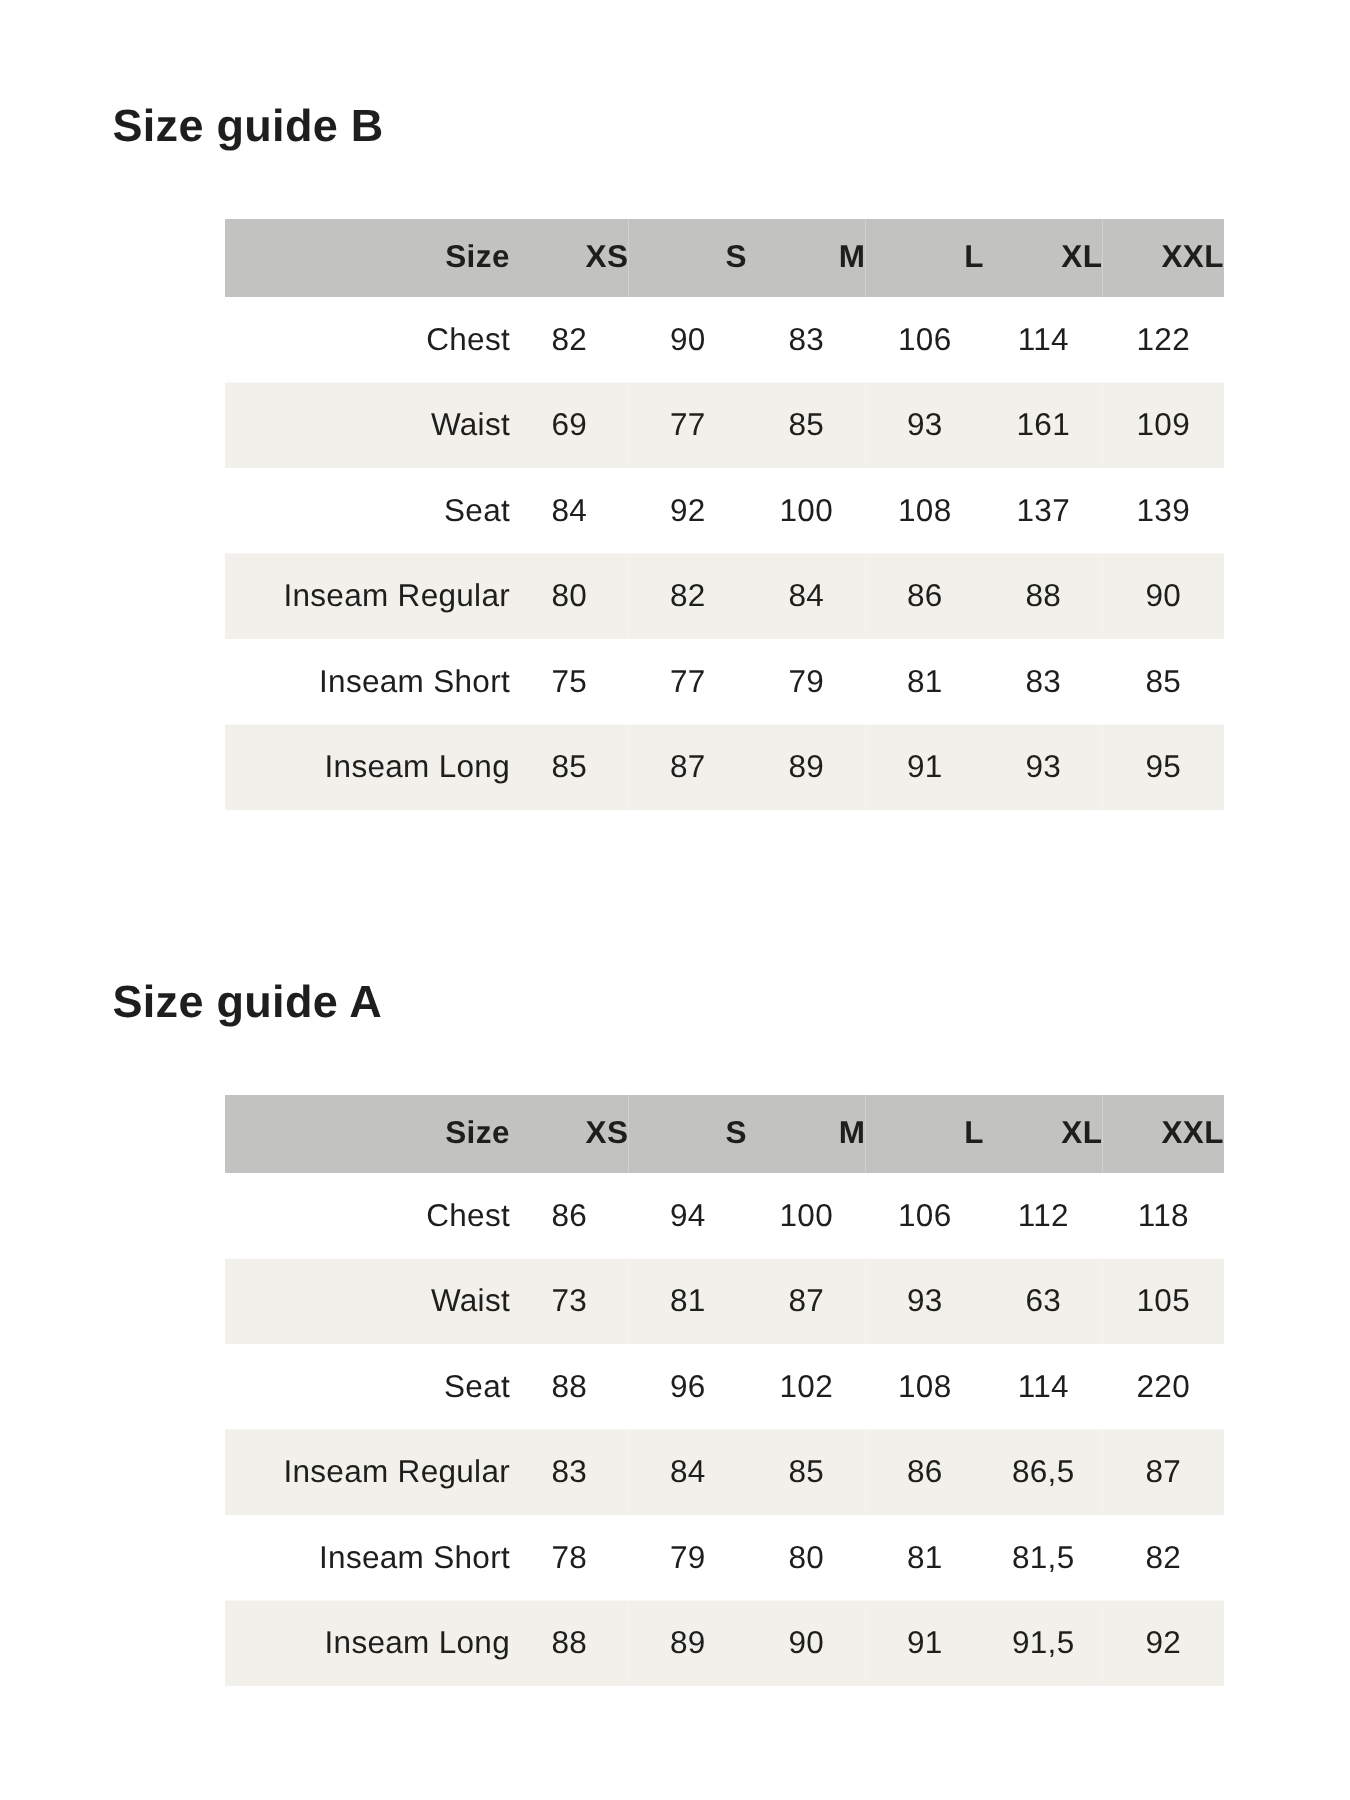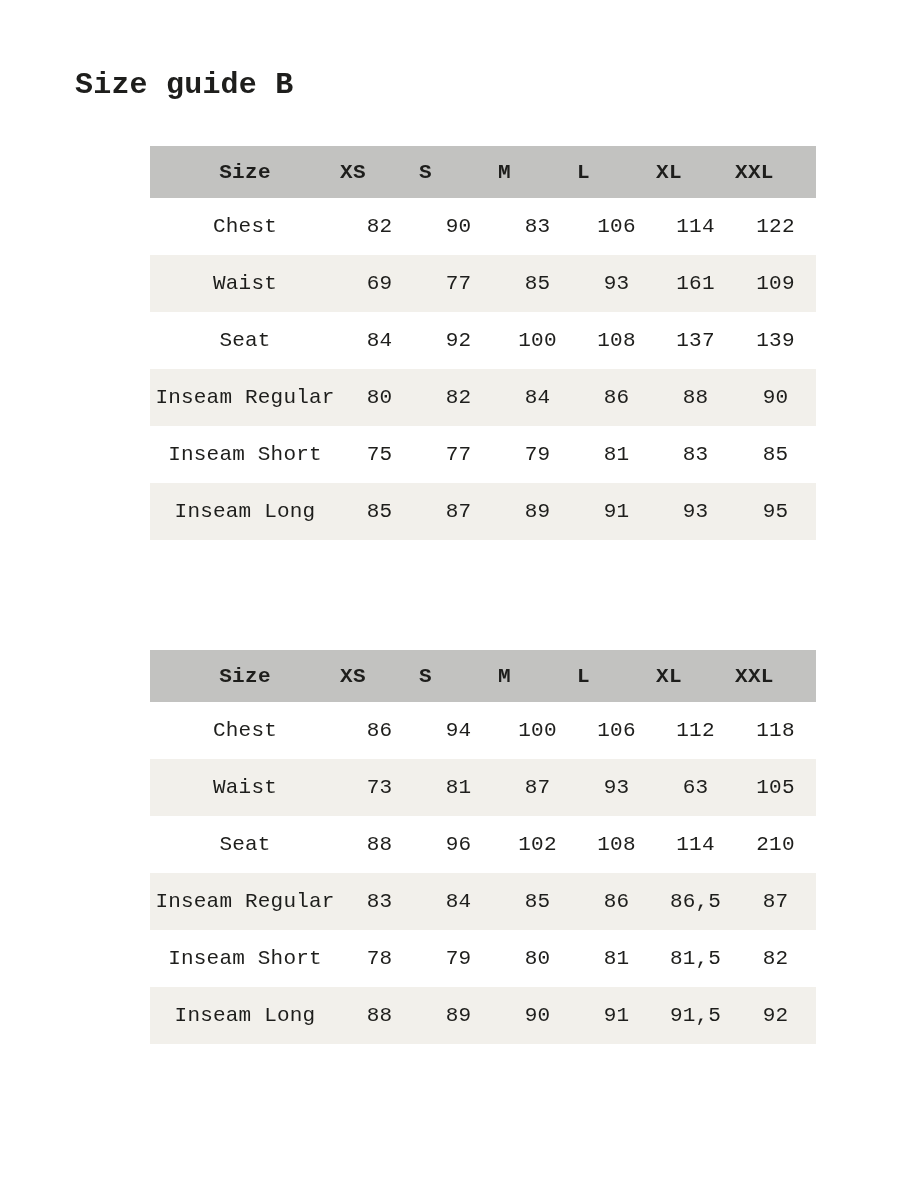--- a/index.html
+++ b/index.html
@@ -10,21 +10,21 @@
     overflow: hidden;
     font-family: "Liberation Sans", "DejaVu Sans", sans-serif;
     color: #1e1e1c;
   }
   .page {
     width: 900px;
     height: 1200px;
     padding-top: 66px;
     position: relative;
   }
-  .section { width: 900px; font-family: Liberation Mono, monospace; }
+  .section { width: 900px; }
   .section + .section { margin-top: 110px; }
   .section-title {
     margin-left: 75px;
     font-size: 30px;
     line-height: 38px;
     font-weight: 600;
     letter-spacing: 0.2px;
     color: #1e1e1c;
   }
   table.size-table {
@@ -36,34 +36,34 @@
   }
   table.size-table col.c-label { width: 190px; }
   table.size-table col.c-num   { width: 79px;  }
   table.size-table col.c-last  { width: 81px;  }
   table.size-table thead tr {
     background: #c2c2c0;
   }
   table.size-table th {
     height: 52px;
     font-weight: 700;
-    text-align: left;
+    text-align: right;
     vertical-align: middle;
     letter-spacing: 0.3px;
   }
   table.size-table td {
     height: 57px;
     text-align: center;
     vertical-align: middle;
     font-weight: 500;
     letter-spacing: 0.2px;
   }
   table.size-table th.label-col,
   table.size-table td.label-col {
-    text-align: center;
+    text-align: right;
   }
   table.size-table tbody tr:nth-child(even) {
     background: #f2f0eb;
   }
   table.size-table tbody tr:nth-child(odd) {
     background: #ffffff;
   }
 </style>
 </head>
 <body>
@@ -146,20 +146,21 @@
               <td>89</td>
               <td>91</td>
               <td>93</td>
               <td>95</td>
             </tr>
           </tbody>
     </table>
   </div>
 
   <div class="section">
+    <h2 class="section-title">Size guide A</h2>
     <table class="size-table">
       <colgroup>
         <col class="c-label">
         <col class="c-num">
             <col class="c-num">
             <col class="c-num">
         <col class="c-num">
             <col class="c-num">
             <col class="c-last">
       </colgroup>
@@ -193,21 +194,21 @@
               <td>63</td>
               <td>105</td>
             </tr>
             <tr>
               <td class="label-col">Seat</td>
               <td>88</td>
               <td>96</td>
               <td>102</td>
               <td>108</td>
               <td>114</td>
-              <td>210</td>
+              <td>220</td>
             </tr>
             <tr>
               <td class="label-col">Inseam Regular</td>
               <td>83</td>
               <td>84</td>
               <td>85</td>
               <td>86</td>
               <td>86,5</td>
               <td>87</td>
             </tr>

